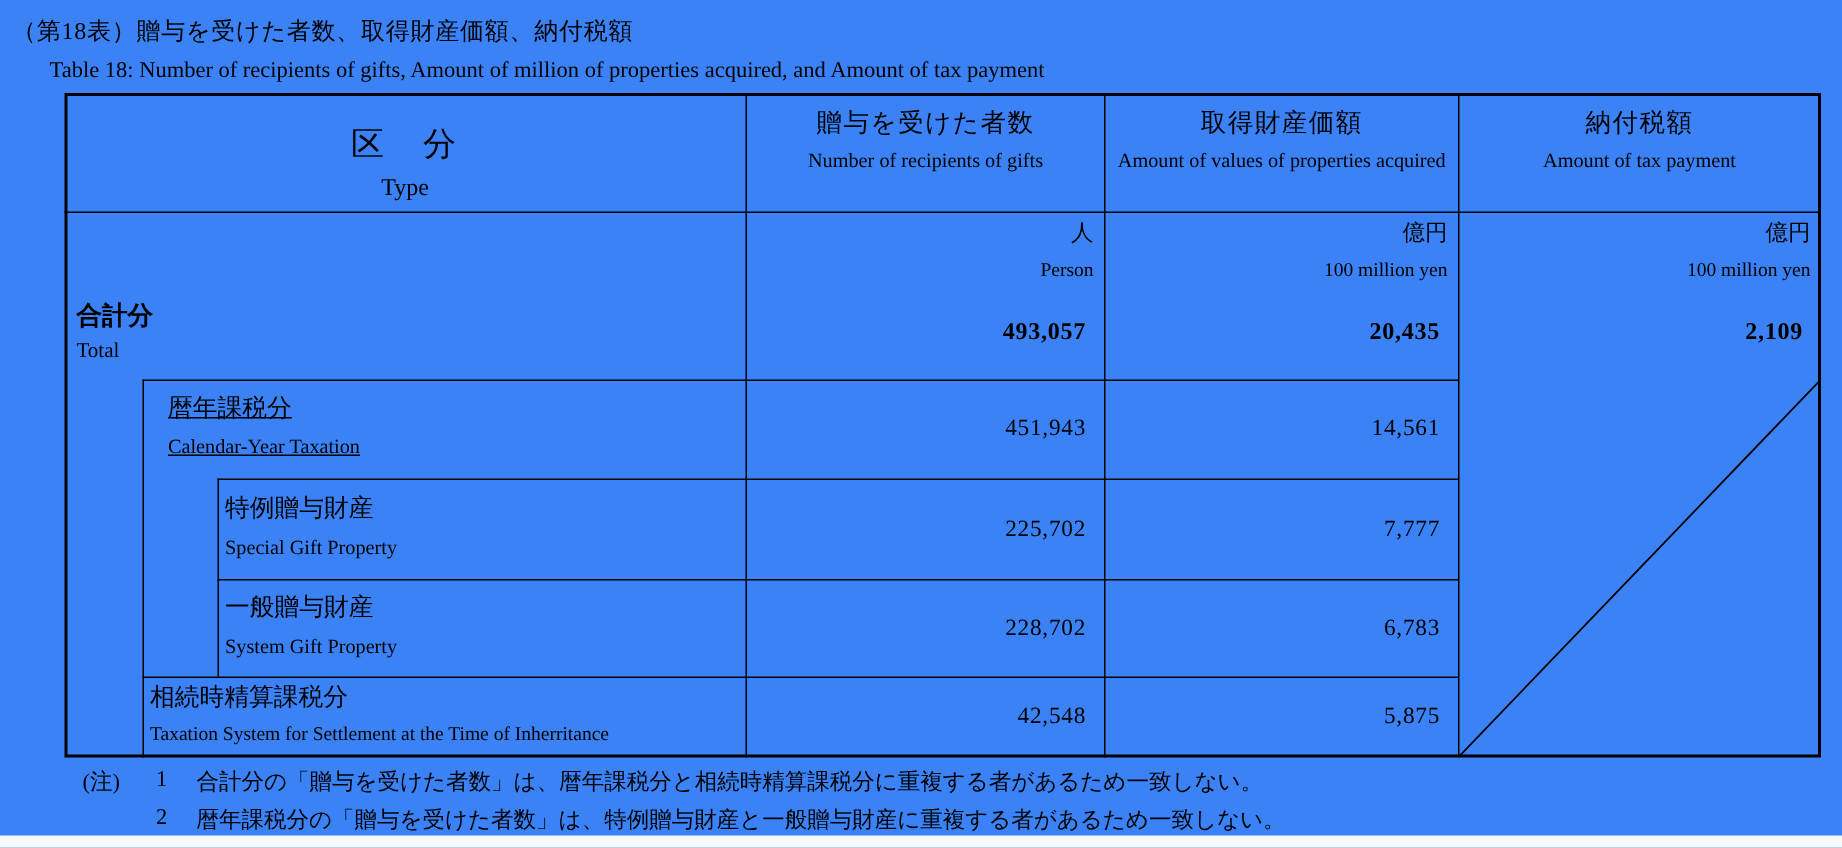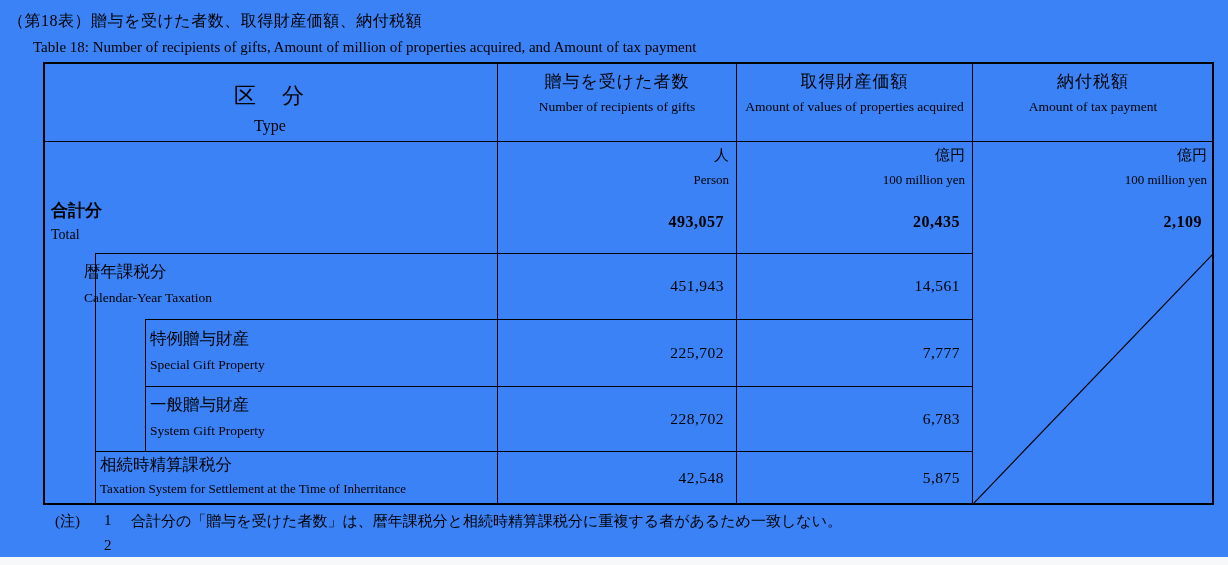--- a/index.html
+++ b/index.html
@@ -89,21 +89,21 @@
   </div>
   <div class="unit" style="left:972px; top:146px; width:235px;">
     <div class="jp">億円</div>
     <div class="en">100 million yen</div>
   </div>
 
   <div class="rowlab total" style="left:51px; top:199px;">
     <div class="jp">合計分</div>
     <div class="en">Total</div>
   </div>
-  <div class="rowlab" style="left:84px; top:261px;">
+  <div class="rowlab" style="left:112px; top:261px;text-decoration:underline;">
     <div class="jp">暦年課税分</div>
     <div class="en">Calendar-Year Taxation</div>
   </div>
   <div class="rowlab" style="left:150px; top:328px;">
     <div class="jp">特例贈与財産</div>
     <div class="en">Special Gift Property</div>
   </div>
   <div class="rowlab" style="left:150px; top:394px;">
     <div class="jp">一般贈与財産</div>
     <div class="en">System Gift Property</div>
@@ -126,16 +126,17 @@
   <div class="num" style="left:497px; top:410px; width:227px;">228,702</div>
   <div class="num" style="left:736px; top:410px; width:224px;">6,783</div>
 
   <div class="num" style="left:497px; top:469px; width:227px;">42,548</div>
   <div class="num" style="left:736px; top:469px; width:224px;">5,875</div>
 
   <div class="note" style="left:55px; top:512px;">(注)</div>
   <div class="note" style="left:104px; top:512px;">1</div>
   <div class="note" style="left:131px; top:512px;">合計分の「贈与を受けた者数」は、暦年課税分と相続時精算課税分に重複する者があるため一致しない。</div>
   <div class="note" style="left:104px; top:537px;">2</div>
+  <div class="note" style="left:131px; top:537px;">暦年課税分の「贈与を受けた者数」は、特例贈与財産と一般贈与財産に重複する者があるため一致しない。</div>
 
   <div class="bottom-band"></div>
 
 </div>
 
 </body></html>

